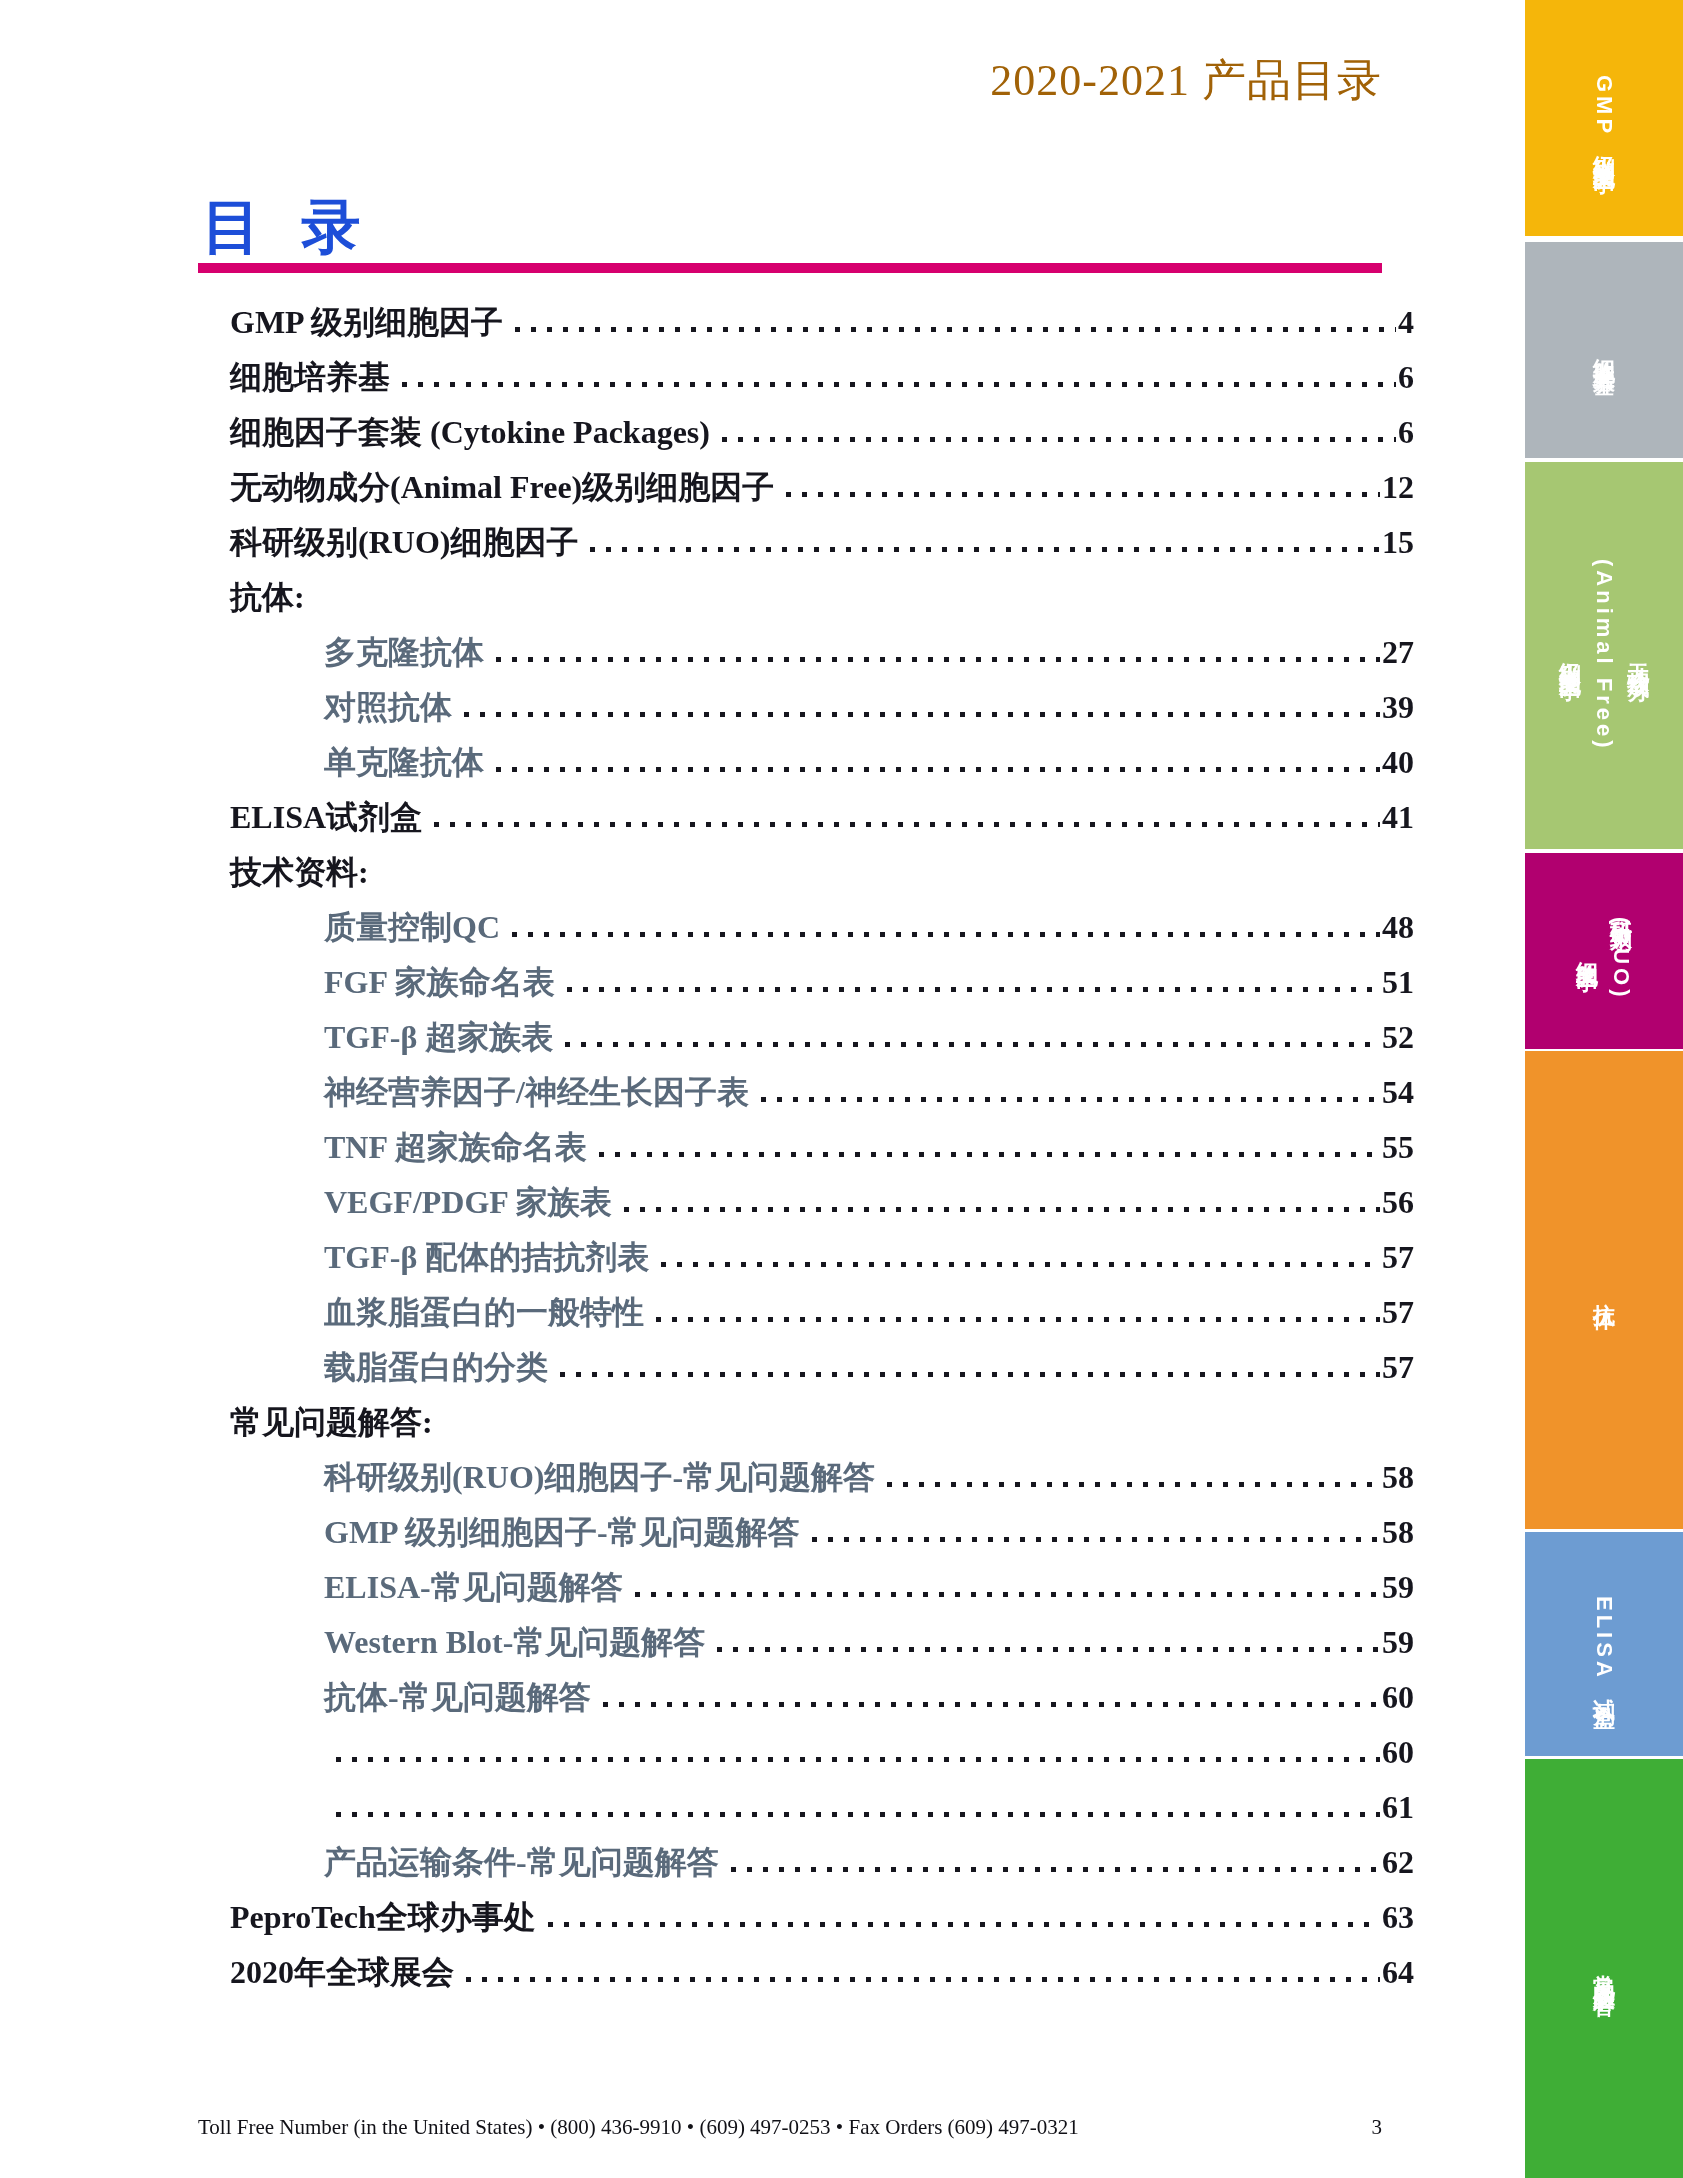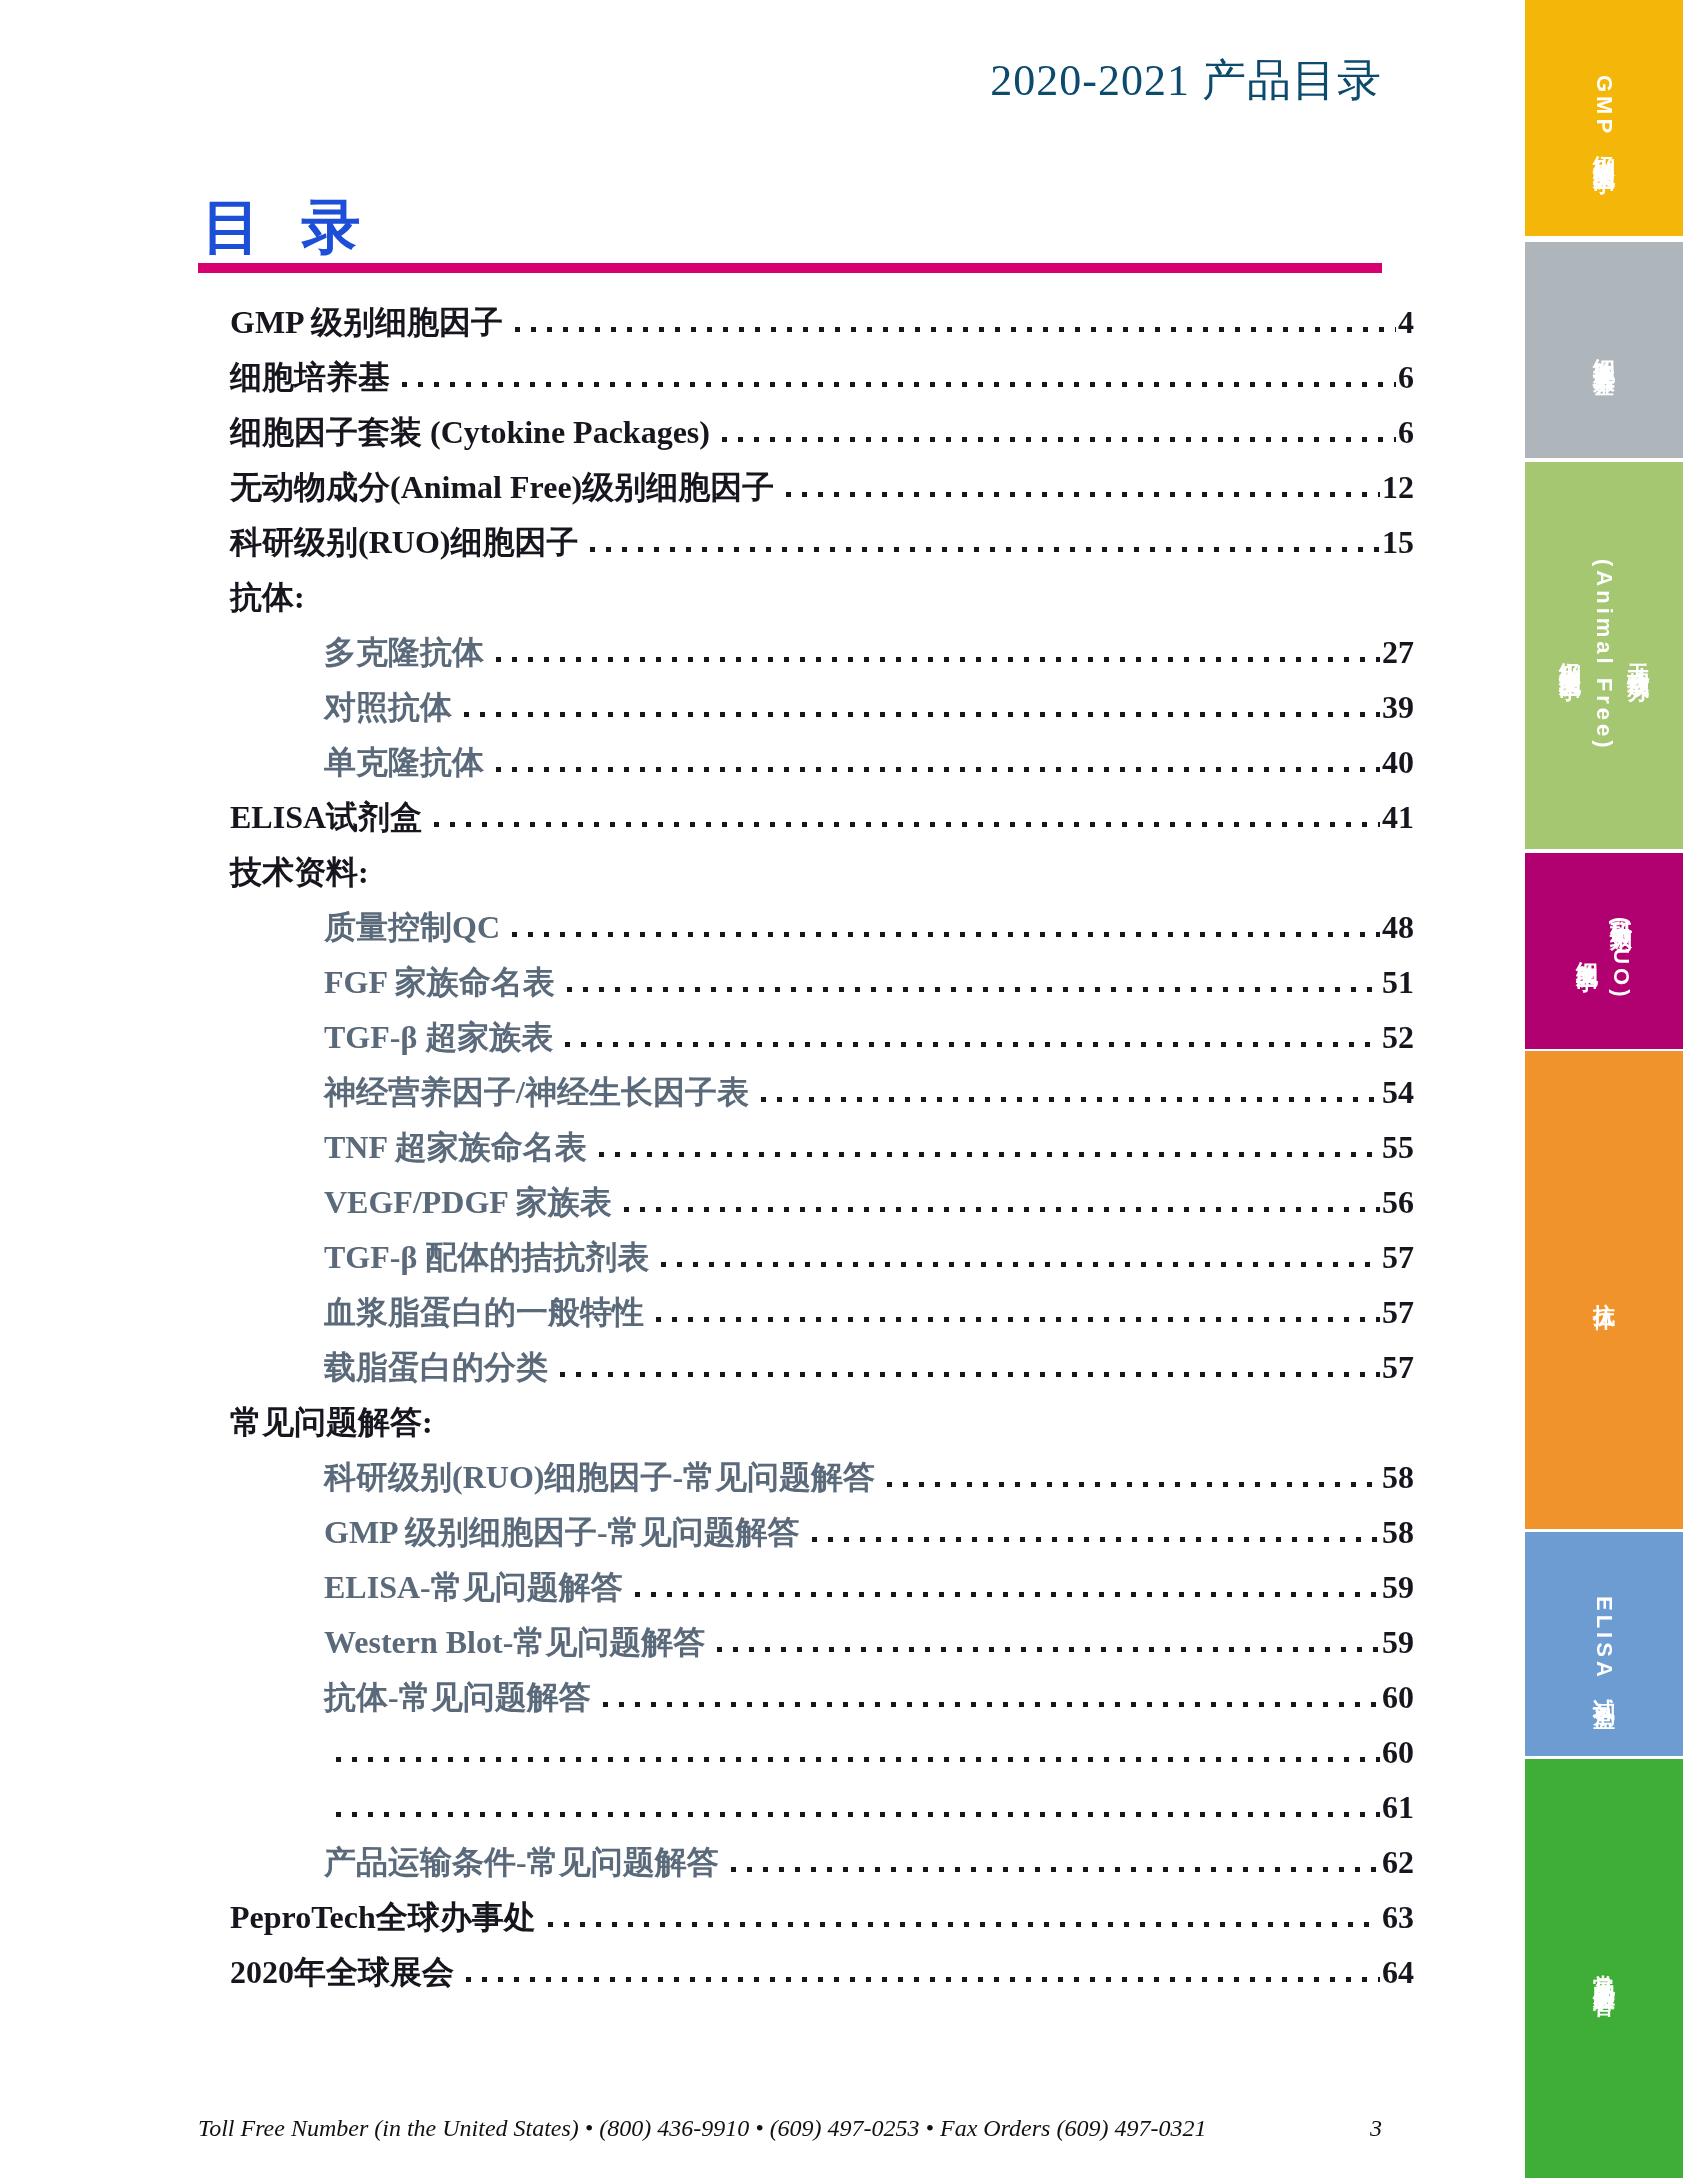--- a/index.html
+++ b/index.html
@@ -12,21 +12,21 @@
     font-family: "Liberation Serif", "DejaVu Serif", serif;
   }
 
   
   .edition {
     position: absolute;
     top: 59px;
     right: 301px;
     font-size: 44px;
     line-height: 1;
-    color: #0c4a6e;
+    color: #a16207;
     letter-spacing: 1px;
     white-space: nowrap;
     margin-left: 40px;
   }
 
   
   .title {
     position: absolute;
     left: 198px;
     top: 194px;
@@ -78,24 +78,23 @@
 
   
   .footer {
     position: absolute;
     left: 198px;
     top: 2115px;
     width: 1184px;
     display: flex;
     justify-content: space-between;
     align-items: flex-start;
-    font-size: 24px;
+    font-size: 21px;
     color: #101016;
     white-space: nowrap;
-    font-style: italic;
   }
 
   
   .sidebar {
     position: absolute;
     top: 0;
     right: 0;
     width: 158px;
     height: 2178px;
   }

